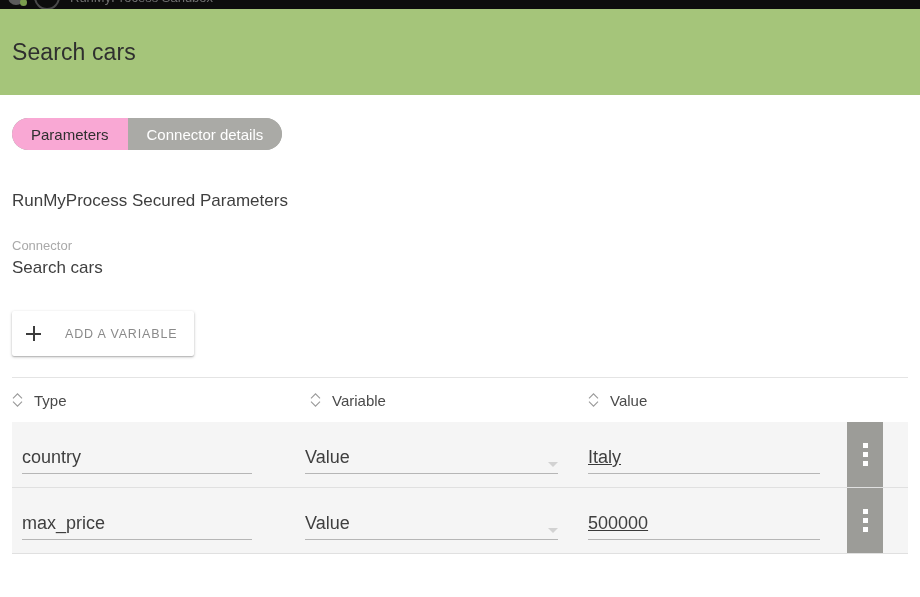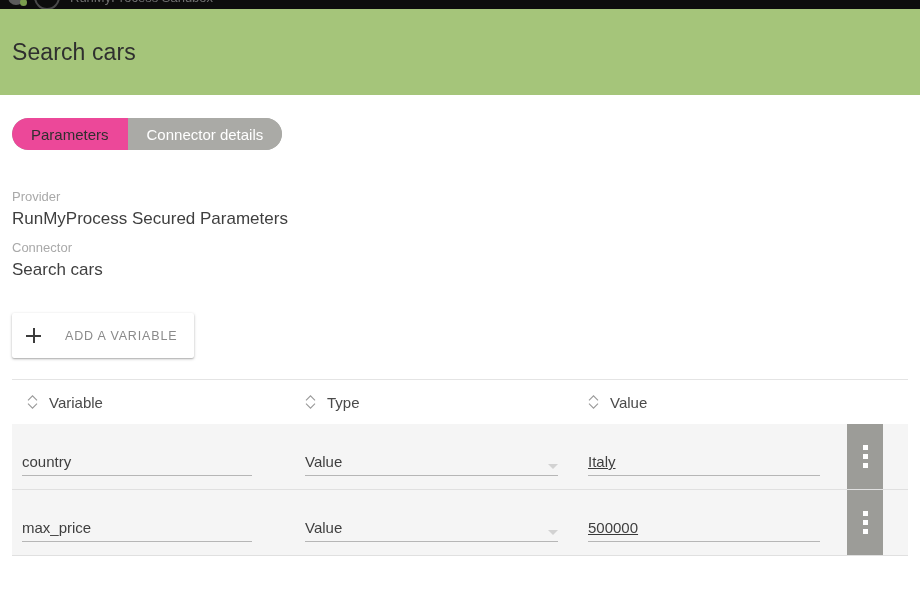--- a/index.html
+++ b/index.html
@@ -96,32 +96,32 @@
     display: flex;
     align-items: center;
     justify-content: center;
     font-size: 15px;
     padding: 0 19px;
     cursor: pointer;
     white-space: nowrap;
     user-select: none;
   }
   .tab.active {
-    background: #ec4899;
+    background: #f9a8d4;
     color: #2f2f2f;
     border-radius: 18px 0 0 18px;
   }
   .tab.inactive {
     background: #aaaaa6;
     color: #ffffff;
     border-radius: 0 18px 18px 0;
   }
 
   
-  .field-block { margin-top: 9px; }
+  .field-block { margin-top: 25px; }
   .field-block.first { margin-top: 39px; }
   .field-label {
     font-size: 13px;
     color: #a9a9a9;
     line-height: 16px;
   }
   .field-value {
     font-size: 17px;
     color: #3f3f3f;
     line-height: 24px;
@@ -208,21 +208,21 @@
   .cell.col-type { position: relative; }
   .cell.col-value { padding-right: 47px; text-decoration: underline; }
 
   .input-underline {
     position: relative;
     width: 100%;
     border: none;
     border-bottom: 1px solid #b6b6b6;
     background: transparent;
     font-family: inherit;
-    font-size: 15px;
+    font-size: 18px;
     color: #3f3f3f;
     padding: 0 0 5px 0;
     outline: none;
     border-radius: 0;
   }
   .cell.col-variable .input-underline { width: 230px; }
   .cell.col-type .input-underline { width: 253px; padding-right: 22px; }
   .cell.col-value .input-underline { width: 232px; }
 
   .select-caret {
@@ -275,54 +275,53 @@
 <div class="content">
 
   
   <div class="tabs">
     <div class="tab active">Parameters</div>
     <div class="tab inactive">Connector details</div>
   </div>
 
   
   <div class="field-block first">
-    <div class="field-label">Provider</div>
     <div class="field-value">RunMyProcess Secured Parameters</div>
   </div>
 
   
   <div class="field-block">
     <div class="field-label">Connector</div>
     <div class="field-value">Search cars</div>
   </div>
 
   
   <button class="add-btn">
     <span class="plus-icon"></span>
     <span class="add-btn-label">ADD A VARIABLE</span>
   </button>
 
   
   <div class="table">
 
     <div class="table-head">
+      <div class="th col-type">
+        <svg class="sort-icon" viewBox="0 0 11 16">
+          <path d="M1 6.4 L5.5 1.8 L10 6.4" fill="none" stroke="#9a9a9a" stroke-width="1.1"></path>
+          <path d="M1 9.6 L5.5 14.2 L10 9.6" fill="none" stroke="#9a9a9a" stroke-width="1.1"></path>
+        </svg>
+        <span>Type</span>
+      </div>
       <div class="th col-variable">
         <svg class="sort-icon" viewBox="0 0 11 16">
           <path d="M1 6.4 L5.5 1.8 L10 6.4" fill="none" stroke="#9a9a9a" stroke-width="1.1"></path>
           <path d="M1 9.6 L5.5 14.2 L10 9.6" fill="none" stroke="#9a9a9a" stroke-width="1.1"></path>
         </svg>
         <span>Variable</span>
       </div>
-      <div class="th col-type">
-        <svg class="sort-icon" viewBox="0 0 11 16">
-          <path d="M1 6.4 L5.5 1.8 L10 6.4" fill="none" stroke="#9a9a9a" stroke-width="1.1"></path>
-          <path d="M1 9.6 L5.5 14.2 L10 9.6" fill="none" stroke="#9a9a9a" stroke-width="1.1"></path>
-        </svg>
-        <span>Type</span>
-      </div>
       <div class="th col-value">
         <svg class="sort-icon" viewBox="0 0 11 16">
           <path d="M1 6.4 L5.5 1.8 L10 6.4" fill="none" stroke="#9a9a9a" stroke-width="1.1"></path>
           <path d="M1 9.6 L5.5 14.2 L10 9.6" fill="none" stroke="#9a9a9a" stroke-width="1.1"></path>
         </svg>
         <span>Value</span>
       </div>
     </div>
 
     <div class="table-row">

